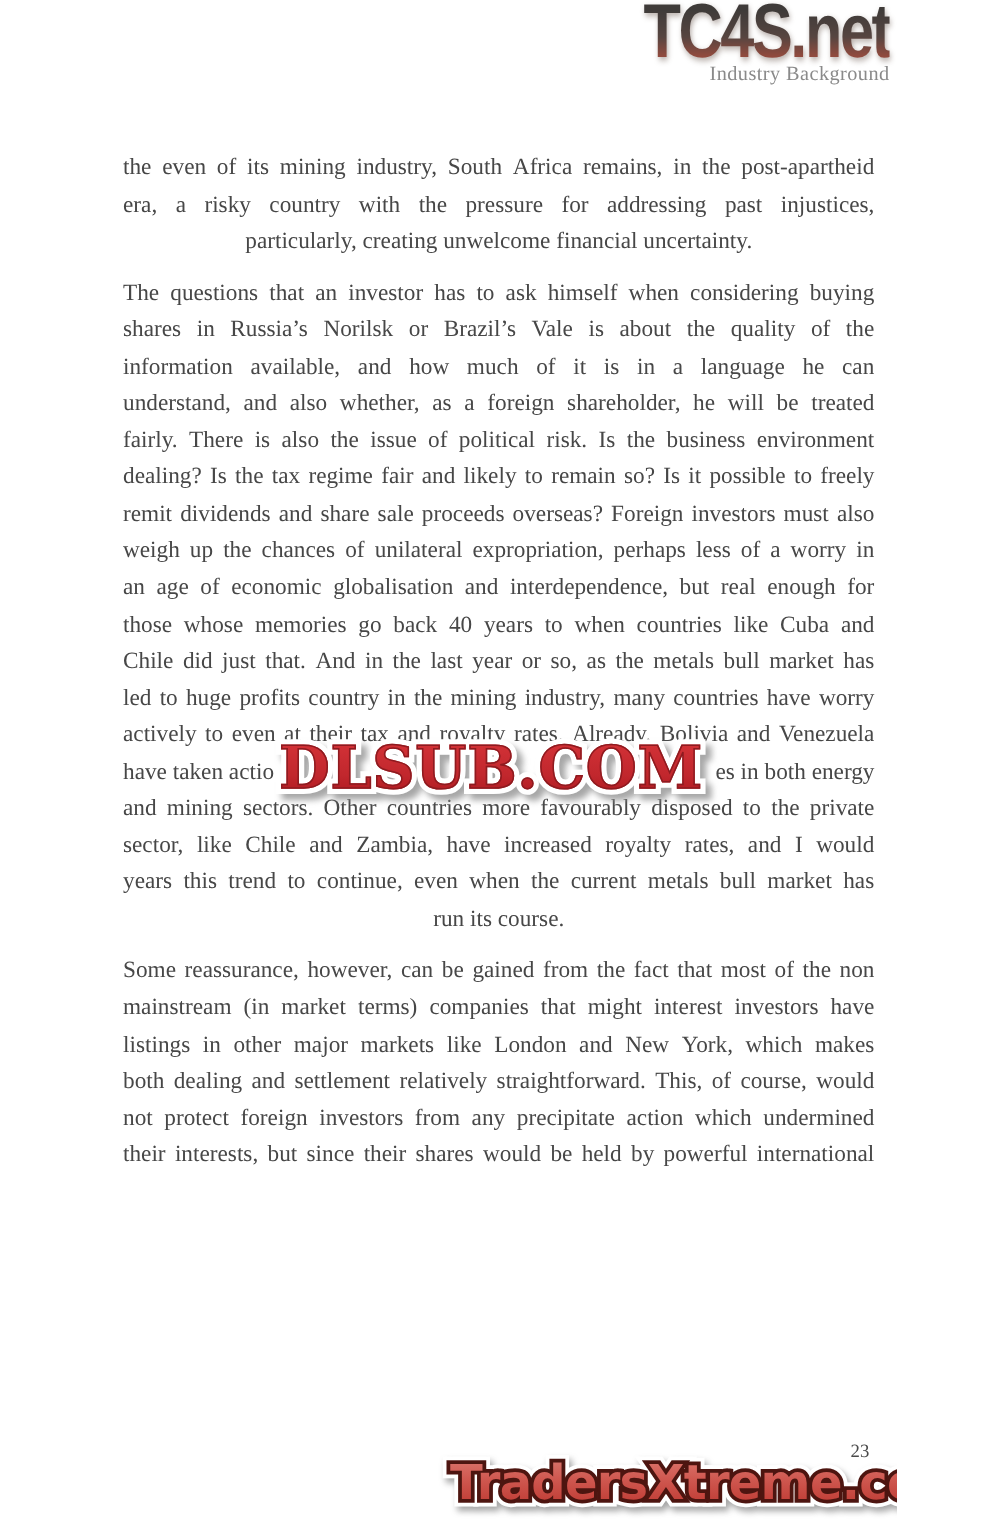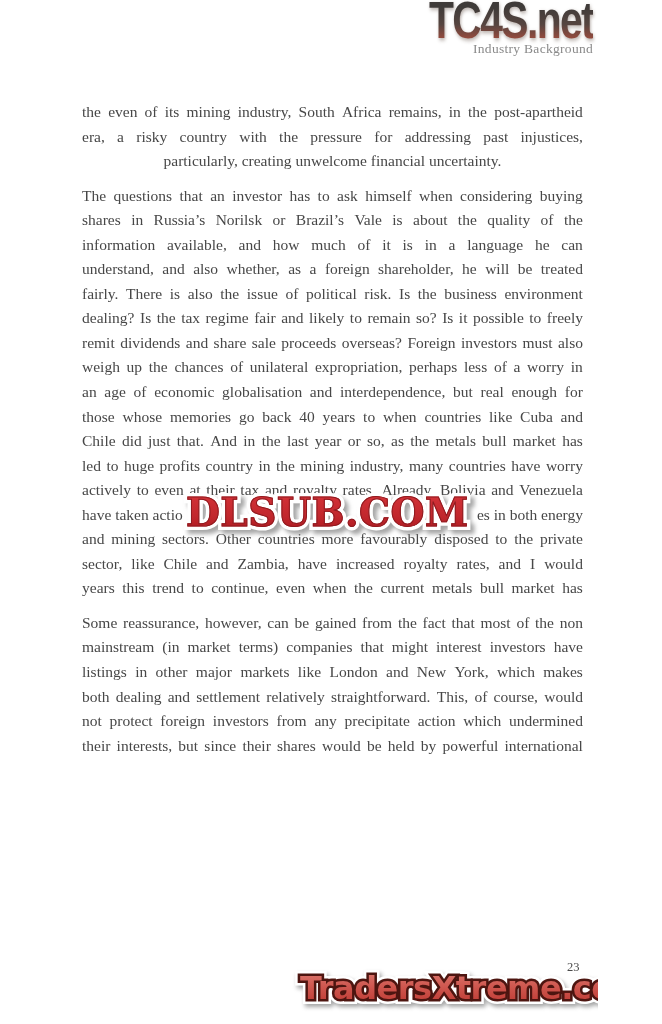--- a/index.html
+++ b/index.html
@@ -421,20 +421,21 @@
           <span>continue,</span>
           <span>even</span>
           <span>when</span>
           <span>the</span>
           <span>current</span>
           <span>metals</span>
           <span>bull</span>
           <span>market</span>
           <span>has</span>
         </div>
+      <div class="jline jline-last">run its course.</div>
     </div>
 
     <div class="para">
       <div class="jline">
           <span>Some</span>
           <span>reassurance,</span>
           <span>however,</span>
           <span>can</span>
           <span>be</span>
           <span>gained</span>

